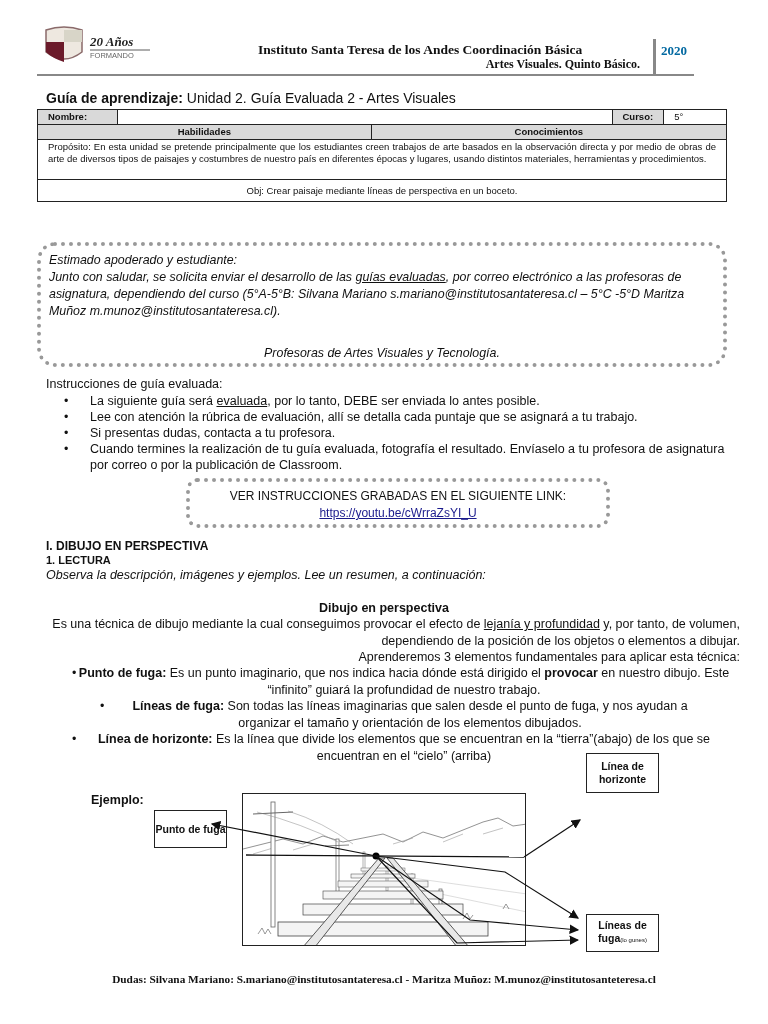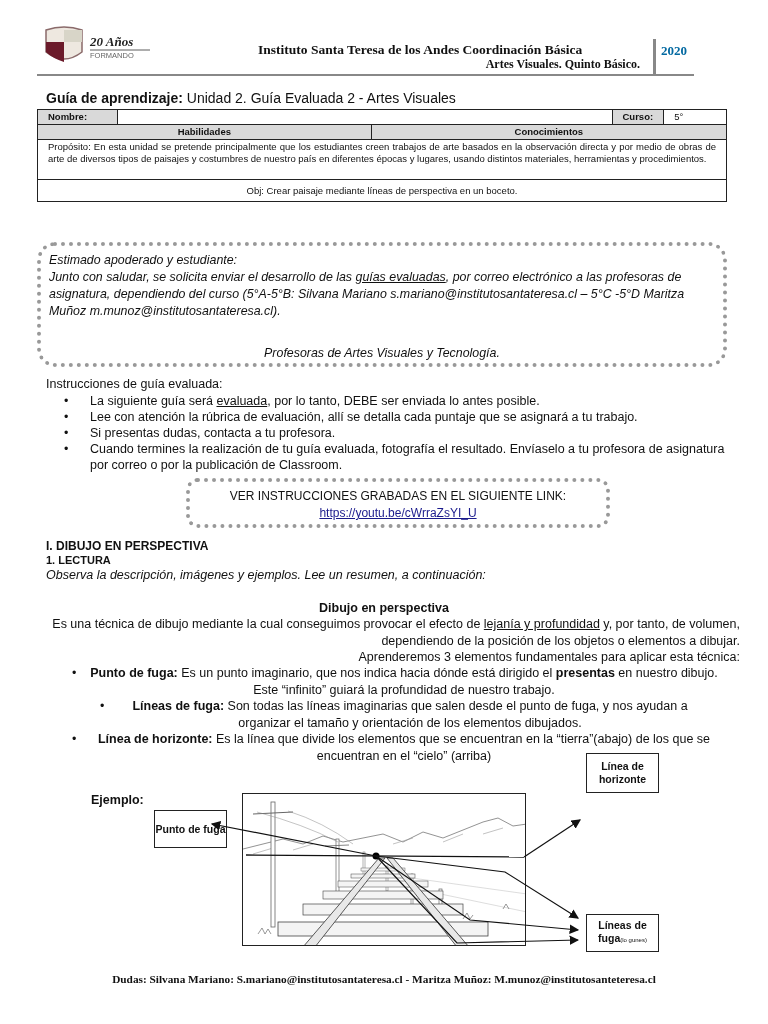--- a/index.html
+++ b/index.html
@@ -148,21 +148,21 @@
 <div class="abs sec2">1. LECTURA</div>
 <div class="abs sec3">Observa la descripción, imágenes y ejemplos. Lee un resumen, a continuación:</div>
 
 <div class="abs read-title">Dibujo en perspectiva</div>
 <div class="abs read-body">
   <div><span>Es una técnica de dibujo mediante la cual conseguimos provocar el efecto de </span><u>lejanía y profundidad</u><span> y, por tanto, de volumen, dependiendo de la posición de los objetos o elementos a dibujar.</span></div>
   <div>Aprenderemos 3 elementos fundamentales para aplicar esta técnica:</div>
 </div>
 
 <ul class="defs">
-  <li><b>Punto de fuga:</b><span> Es un punto imaginario, que nos indica hacia dónde está dirigido el </span><b>presentas</b><span> en nuestro dibujo. Este “infinito” guiará la profundidad de nuestro trabajo.</span></li>
+  <li><b>Punto de fuga:</b><span> Es un punto imaginario, que nos indica hacia dónde está dirigido el </span><b>provocar</b><span> en nuestro dibujo. Este “infinito” guiará la profundidad de nuestro trabajo.</span></li>
   <li class="ind" style="padding-left:50px;padding-right:20px"><b>Líneas de fuga:</b><span> Son todas las líneas imaginarias que salen desde el punto de fuga, y nos ayudan a organizar el tamaño y orientación de los elementos dibujados.</span></li>
   <li><b>Línea de horizonte:</b><span> Es la línea que divide los elementos que se encuentran en la “tierra”(abajo) de los que se encuentran en el “cielo” (arriba)</span></li>
 </ul>
 
 <div class="abs ejemplo">Ejemplo:</div>
 
 <div class="abs drawing">
   <svg width="284" height="153" viewBox="0 0 284 153">
 
     <path d="M0 55 L20 50 L40 45 L60 50 L80 42 L100 48 L120 44 L140 40 L160 48 L180 38 L200 44 L220 36 L240 28 L255 24 L270 32 L284 30" fill="none" stroke="#777" stroke-width="0.8"></path>

